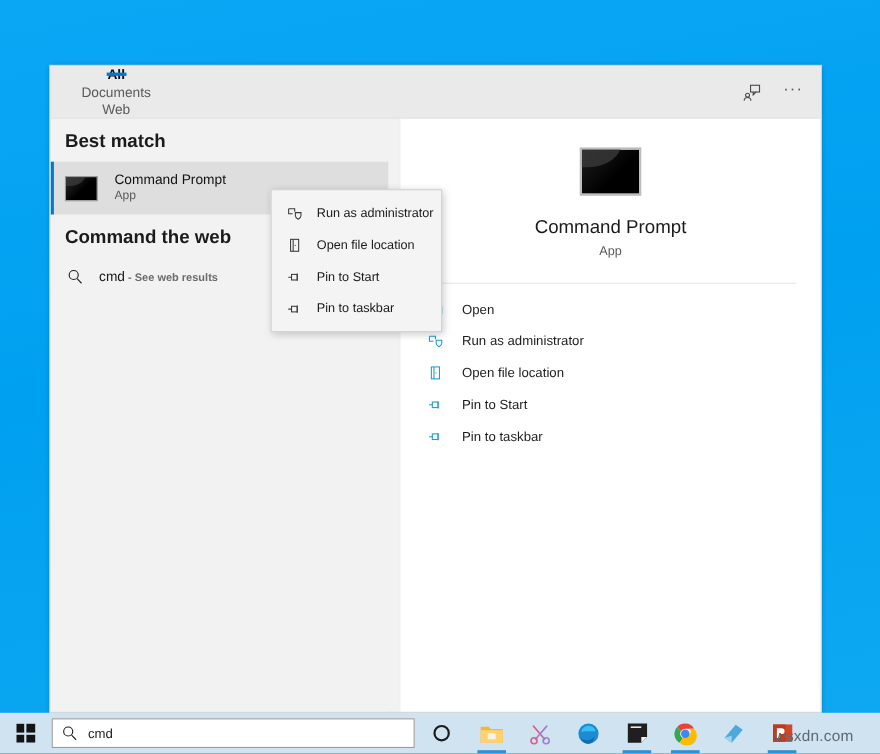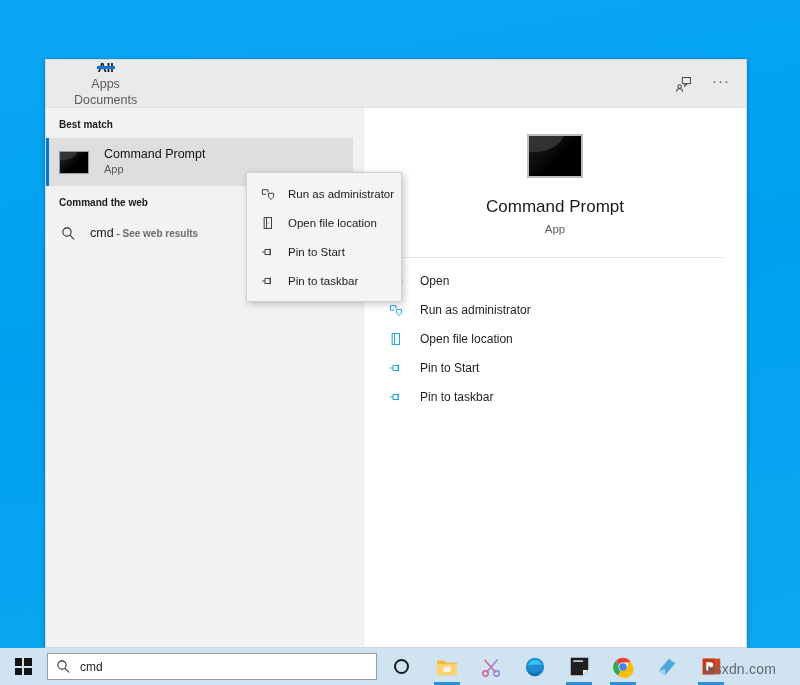--- a/index.html
+++ b/index.html
@@ -116,21 +116,21 @@
   
   #results-col {
     position: absolute;
     left: 0;
     top: 48px;
     width: 307px;
     bottom: 0;
     background: #f2f2f2;
   }
   .section-label {
-    font-size: 10px;
+    font-size: 17px;
     font-weight: bold;
     color: #1b1b1b;
     padding: 11px 0 8px 13px;
   }
   #best-match-row {
     position: relative;
     height: 48px;
     background: #dedede;
     display: flex;
     align-items: center;
@@ -409,24 +409,24 @@
 <div id="desktop">
 
   <div id="search-panel">
 
     <div id="panel-header">
       <div id="tabstrip">
         <div class="tab active">
           <span>All</span>
         </div>
         <div class="tab">
-          <span>Apps</span>
+          <span>Documents</span>
         </div>
         <div class="tab">
-          <span>Documents</span>
+          <span>Web</span>
         </div>
       </div>
 
       <div id="header-actions">
         <div class="header-btn">
           <svg width="17" height="17" viewBox="0 0 20 20" fill="none" stroke="#4a4a4a" stroke-width="1.2">
             <circle cx="5.4" cy="12.4" r="2.1"></circle>
             <path d="M1.8 18.4c0-2.1 1.6-3.5 3.6-3.5s3.6 1.4 3.6 3.5"></path>
             <rect x="8.6" y="1.8" width="9.6" height="7.2"></rect>
             <path d="M11.4 9v3.1L14.5 9"></path>

